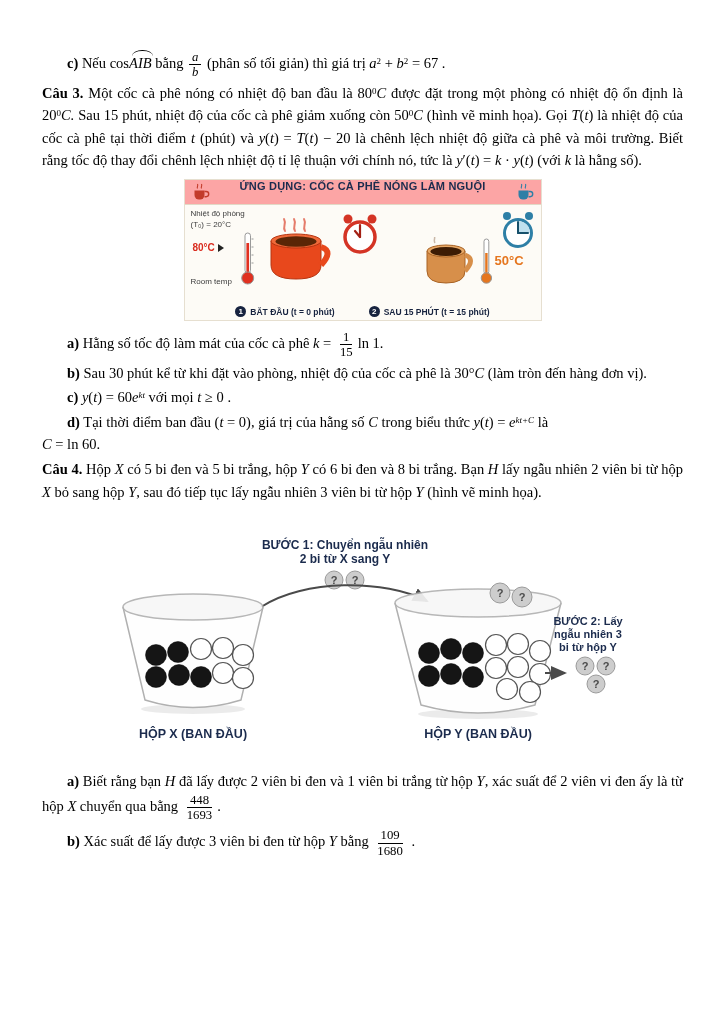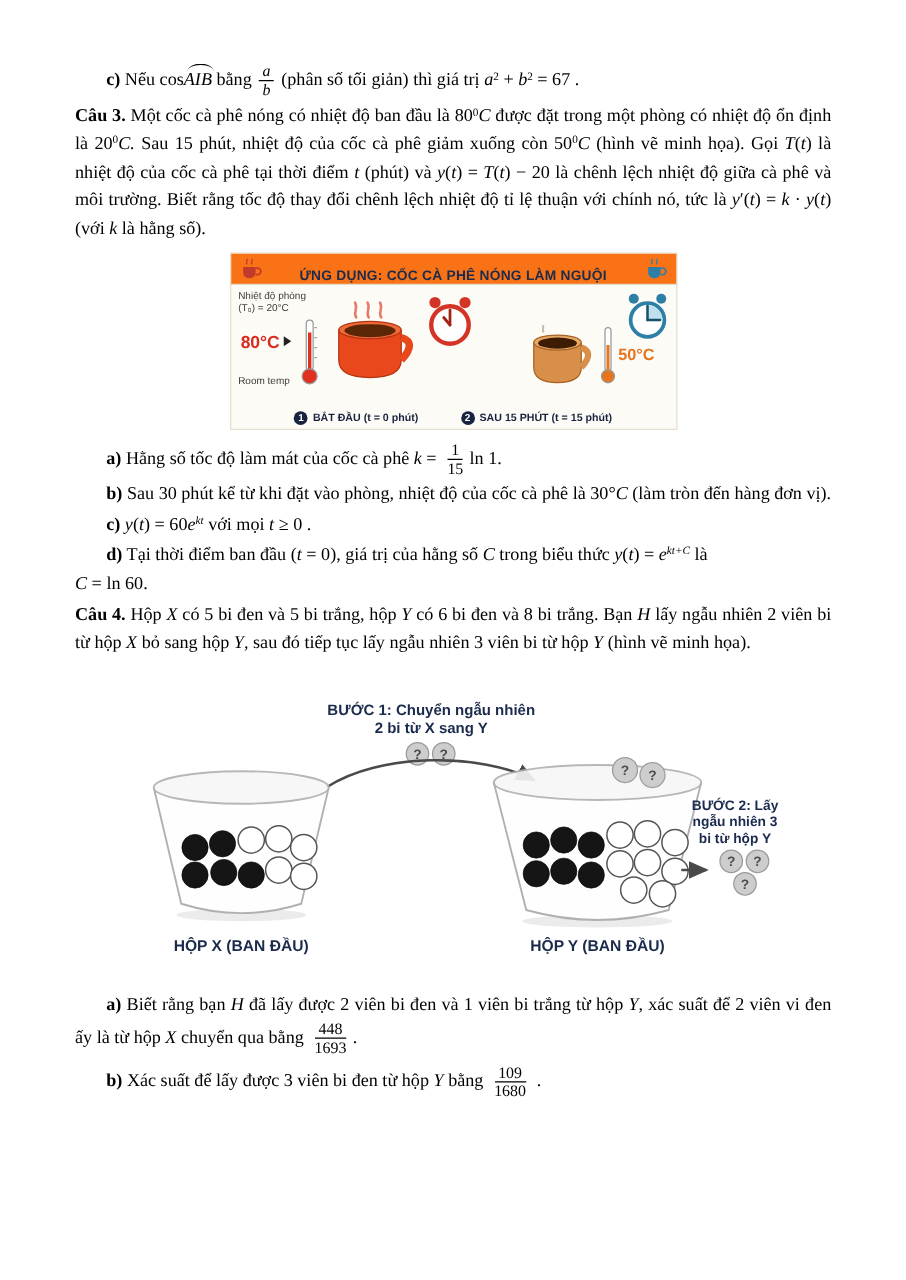--- a/index.html
+++ b/index.html
@@ -1,17 +1,17 @@
 <!DOCTYPE html>
 <html><head>
 <meta charset="utf-8">
 <style>
   html,body{margin:0;padding:0;background:#fff}
   .page{position:relative;width:725px;height:1024px;background:#fff;color:#000;
-        font-family:"Liberation Serif",serif;padding:50px 60px 0;overflow:hidden;box-sizing:border-box}
+        font-family:"Liberation Serif",serif;padding:50px 42px 0;overflow:hidden;box-sizing:border-box}
   .para{font-size:14.5px;line-height:1.56;margin:0 0 2px}
   .just{text-align:justify}
   .indent{text-indent:25px}
   .seg-b{font-weight:700}
   .seg-i{}
   .seg-m{font-style:italic}
   .seg-n{font-style:normal}
   .seg-sup{font-size:0.62em;vertical-align:0.5em}
   .frac{display:inline-flex;flex-direction:column;align-items:center;vertical-align:middle;
         line-height:1.12;font-size:0.88em;margin:0 2px;text-indent:0}
@@ -20,30 +20,30 @@
   .seg-sqrt{white-space:nowrap}
   .seg-sqrt .sqrt-body{text-decoration:overline}
   .seg-hat{position:relative;display:inline-block;text-indent:0}
   .seg-hat::before{content:"";position:absolute;left:3px;right:-1px;top:-2px;height:5px;
         border-top:1.3px solid #000;border-radius:50% 50% 0 0 / 100% 100% 0 0}
 
   
   figure{margin:0}
   .fig1{width:356px;margin:7px auto 9px;position:relative;height:140px;
         border:1px solid #e6dfd0;background:#fdfbf6;font-family:"Liberation Sans",sans-serif}
-  .fig1-header{position:relative;height:24px;background:#f97316;border-bottom:1px solid #e2d9c6;
-        display:flex;align-items:flex-end;justify-content:center}
+  .fig1-header{position:relative;height:24px;background:#fca5a5;border-bottom:1px solid #e2d9c6;
+        display:flex;align-items:flex-start;justify-content:center}
   .fig1-title{font-weight:700;font-size:11px;color:#1b2b4d;letter-spacing:.2px}
   .hdr-icon{position:absolute;top:3px}
   .hdr-icon-l{left:6px}
   .hdr-icon-r{right:6px}
   .fig1-body{position:relative;height:96px}
   .room-label{position:absolute;left:6px;top:4px;font-size:8px;color:#3c3c3c;line-height:1.35}
   .temp-hot{position:absolute;left:8px;top:37px;display:flex;align-items:center;gap:3px;
-        color:#d92b1e;font-weight:700;font-size:14px}
+        color:#d92b1e;font-weight:700;font-size:10px}
   .arrow-r{width:0;height:0;border-left:6px solid #222;border-top:4px solid transparent;border-bottom:4px solid transparent}
   .room-temp-en{position:absolute;left:6px;top:72px;font-size:8px;color:#3c3c3c}
   .therm1{position:absolute;left:54px;top:26px}
   .mug1{position:absolute;left:76px;top:10px}
   .clock1{position:absolute;left:154px;top:6px}
   .mug2{position:absolute;left:234px;top:32px}
   .therm2{position:absolute;left:294px;top:32px}
   .temp-cool{position:absolute;left:310px;top:48px;color:#e5761f;font-weight:700;font-size:13px}
   .clock2{position:absolute;left:314px;top:4px}
   .fig1-steps{position:absolute;left:0;right:0;bottom:3px;display:flex;justify-content:center;gap:34px}

